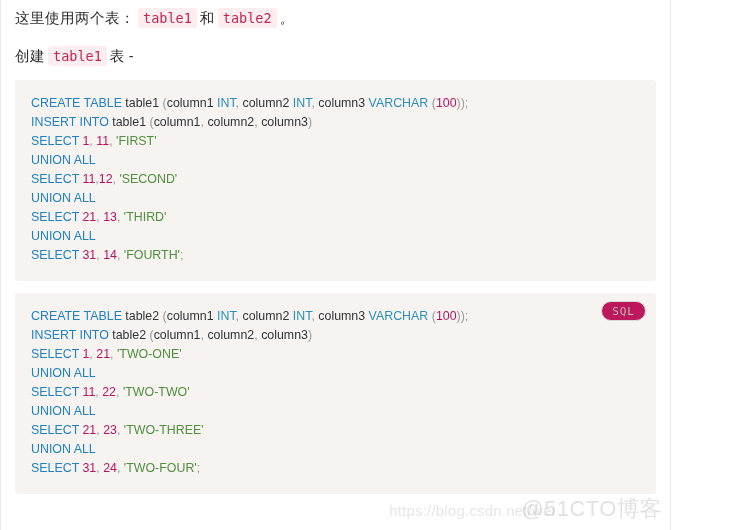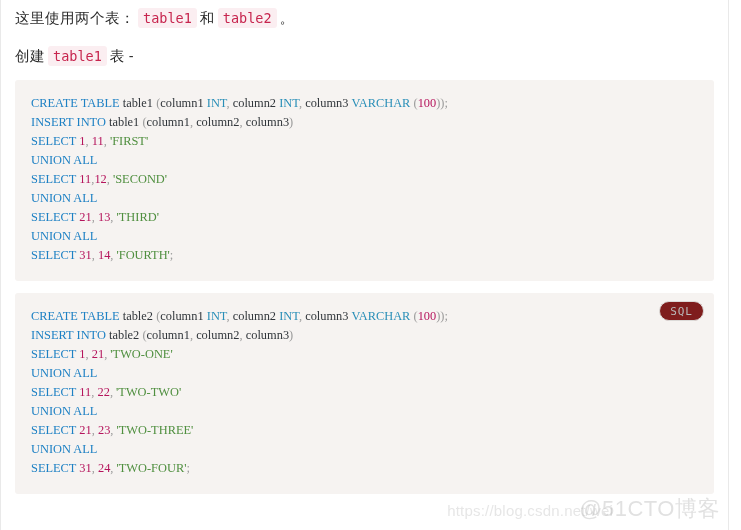--- a/index.html
+++ b/index.html
@@ -11,21 +11,21 @@
     height: 530px;
     background: #ffffff;
     font-family: "Liberation Sans", "DejaVu Sans", sans-serif;
     overflow: hidden;
     position: relative;
   }
 
   
   .page {
     position: relative;
-    width: 729px;
+    width: 671px;
     height: 530px;
     box-sizing: border-box;
     border-left: 1px solid #e9e9e9;
     border-right: 1px solid #e9e9e9;
     background: #fff;
     overflow: hidden;
   }
 
   .content {
     padding: 0 14px;
@@ -65,21 +65,21 @@
     position: relative;
     background: #f6f3f1;
     border-radius: 3px;
     margin-top: 12px;
     padding: 14px 16px 16px 16px;
     box-sizing: border-box;
     overflow: hidden;
   }
   .codeblock pre {
     margin: 0;
-    font-family: Liberation Serif, serif;
+    font-family: Liberation Sans, sans-serif;
     font-size: 12.4px;
     line-height: 19px;
     color: #30353a;
     white-space: pre;
     tab-size: 4;
   }
   .codeline { display: block; height: 19px; }
 
   
   .kw   { color: #1e81c4; }
@@ -91,21 +91,21 @@
 
   
   .lang-badge {
     position: absolute;
     top: 8px;
     right: 10px;
     font-family: "DejaVu Sans Mono", "Liberation Mono", monospace;
     font-size: 11px;
     letter-spacing: 1px;
     color: #b9b9b9;
-    background: #7f1d1d;
+    background: #be185d;
     border: 1px solid #dcdad8;
     border-radius: 10px;
     padding: 4px 10px 3px 10px;
     line-height: 1;
     user-select: none;
   }
 
   
   .watermark {
     position: absolute;

